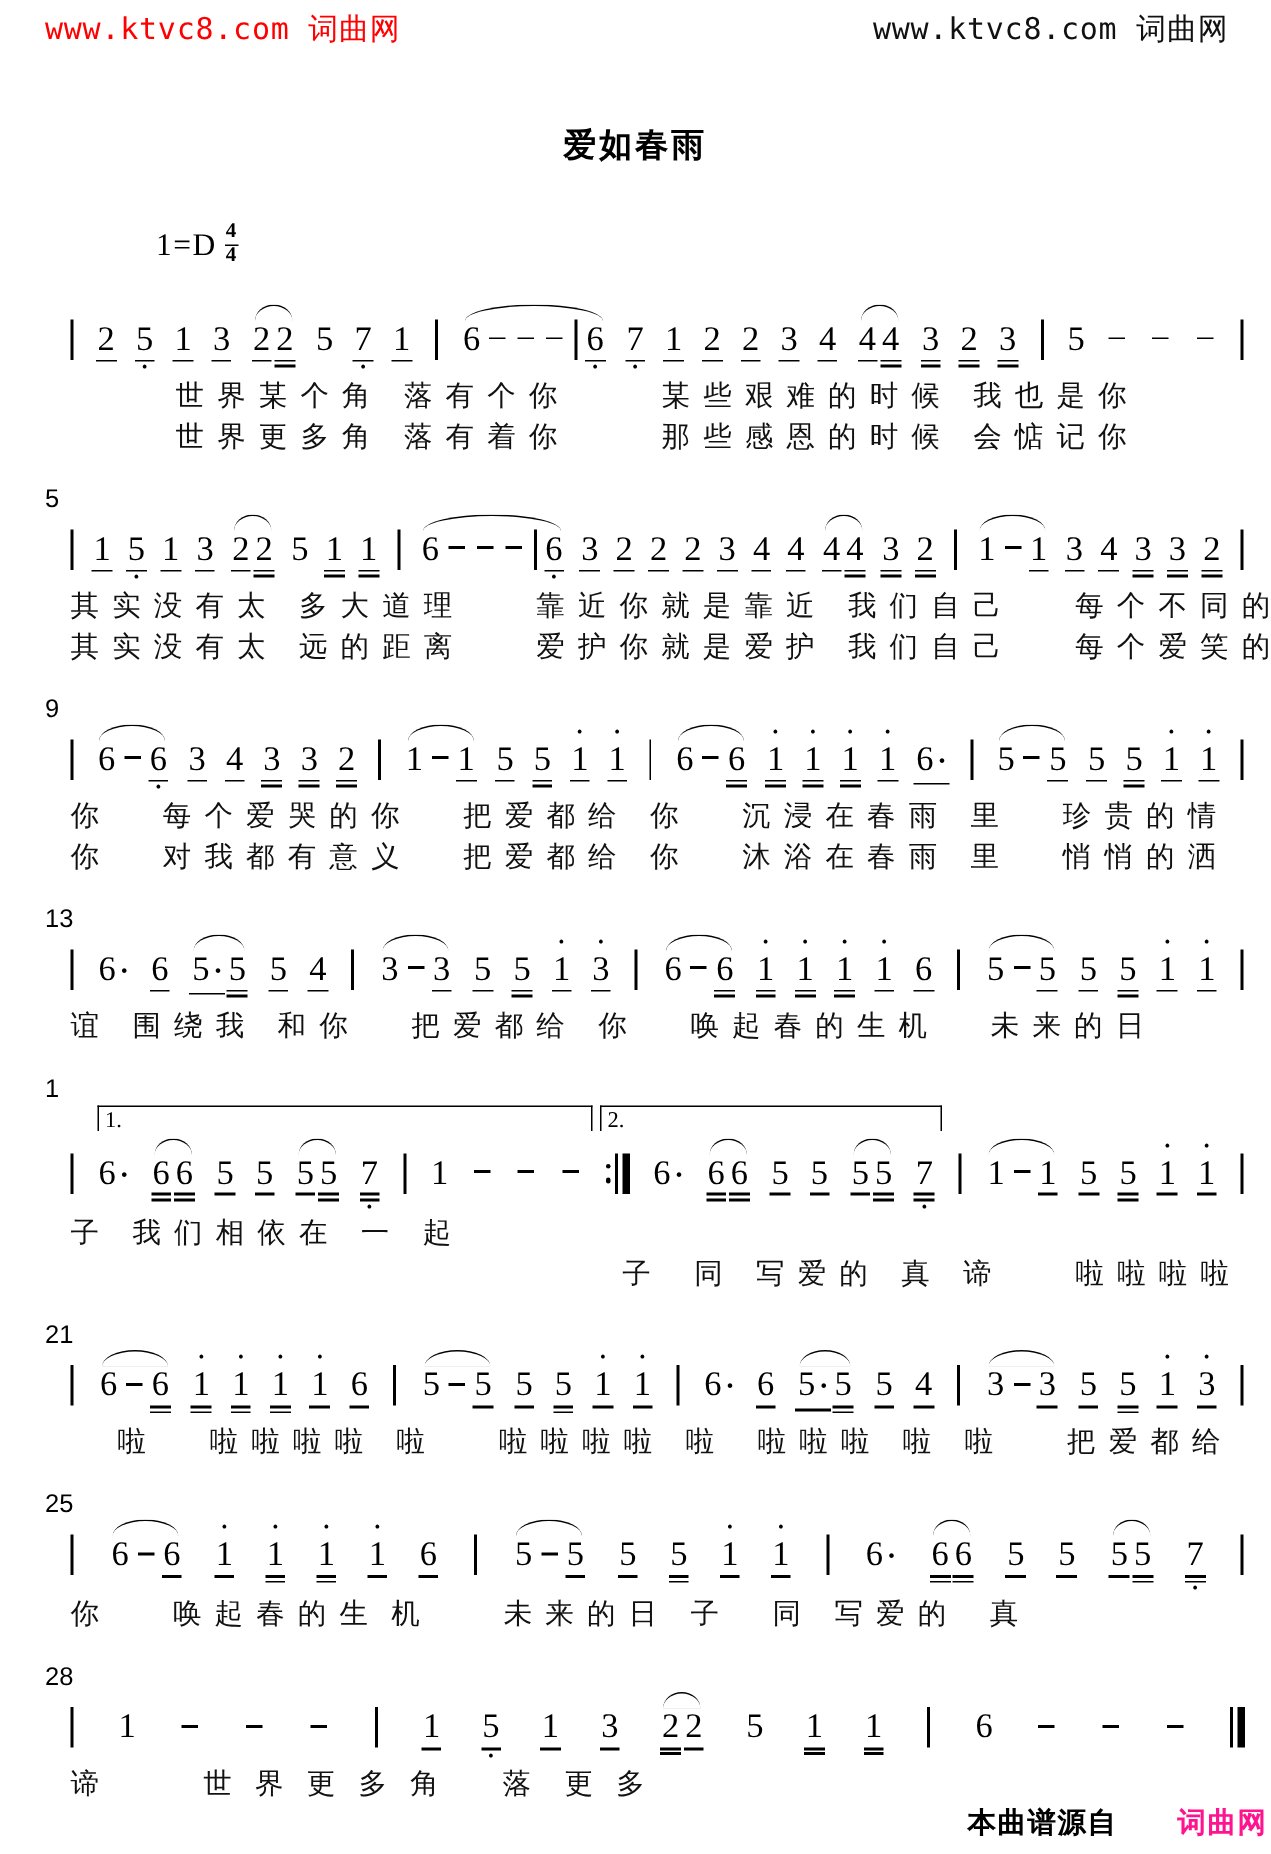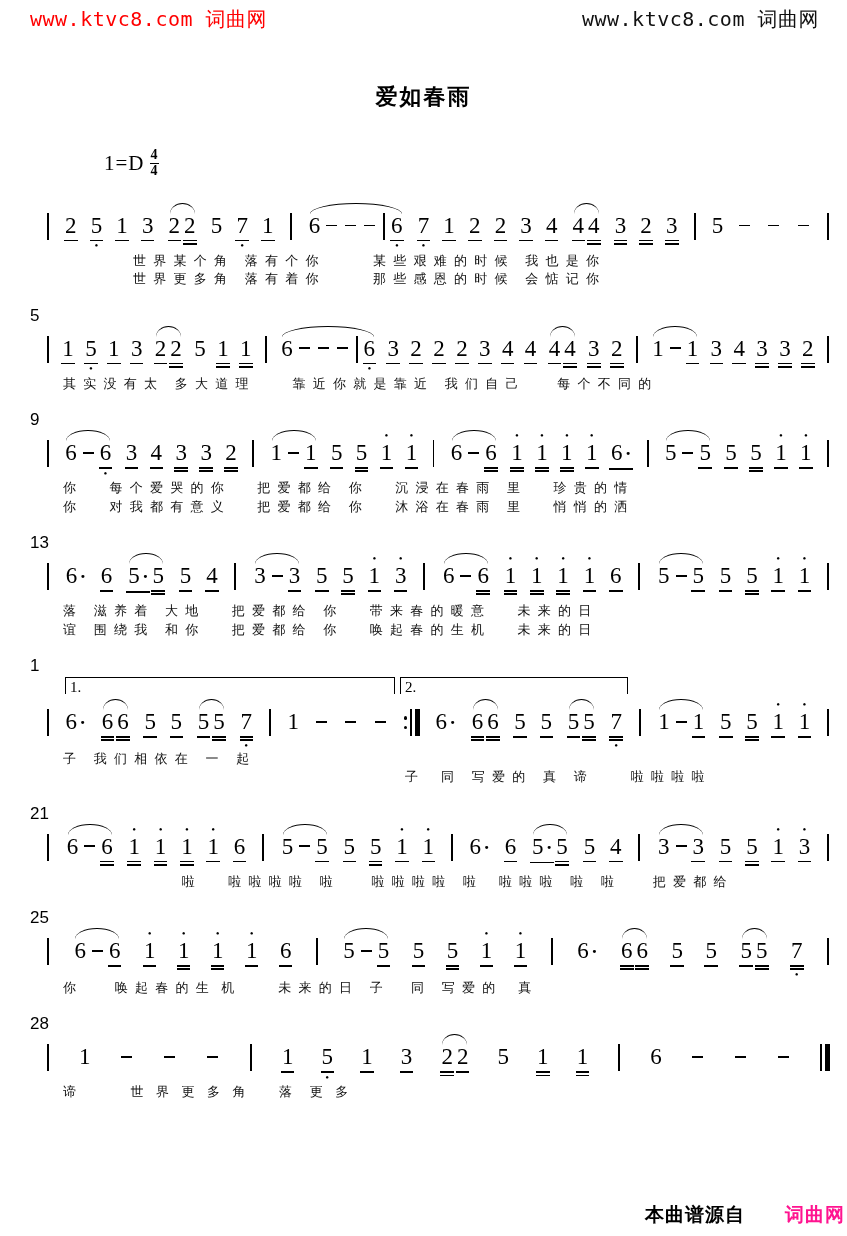--- a/index.html
+++ b/index.html
@@ -34,22 +34,22 @@
   .dash .nb::after{content:"";display:block;width:11px;height:1.9px;background:#000;}
   .bar{width:1.9px;height:27px;background:#000;margin:9px 4px 0;display:inline-block;}
   .bar-final,.bar-rep{display:inline-flex;margin:9px 3px 0;height:27px;align-items:center;}
   .bar-final .thin,.bar-rep .thin{width:2px;height:27px;background:#000;margin-right:2.5px;display:block;}
   .bar-final .thick,.bar-rep .thick{width:5px;height:27px;background:#000;display:block;}
   .rdots{display:inline-flex;flex-direction:column;gap:6px;margin-right:3px;}
   .rdots i{width:3.6px;height:3.6px;border-radius:50%;background:#000;display:block;}
   .slur{display:inline-flex;position:relative;padding:0 1px;align-items:flex-start;}
   .slur::before{content:"";position:absolute;left:4px;right:4px;top:-1px;height:10px;
                 border-top:1.9px solid #000;border-radius:50% 50% 0 0 / 100% 100% 0 0;}
-  .lyric{font-size:13px;line-height:1.42;white-space:pre;letter-spacing:2px;
-         margin-left:38px;color:#111;}
+  .lyric{font-size:19px;line-height:1.42;white-space:pre;letter-spacing:2px;
+         margin-left:22px;color:#111;}
   
   .volta-row{position:relative;height:23px;margin-left:18px;}
   .volta{position:absolute;top:0;height:17px;border-top:1.8px solid #000;
          border-left:1.8px solid #000;border-right:1.8px solid #000;box-sizing:border-box;}
   .volta-label{font-size:15px;padding-left:4px;font-family:"Liberation Serif",serif;display:inline-block;}
   
   .footer{position:absolute;bottom:8px;right:2px;display:flex;align-items:baseline;
           font-weight:bold;font-size:19px;font-family:Liberation Sans, sans-serif;}
   .footer .prefix{color:#000;margin-right:40px;letter-spacing:1px;}
   .footer .brand{color:#ff1490;letter-spacing:1px;}
@@ -414,20 +414,21 @@
         </span>
         <span class="note">
           <span class="slot-hi"></span>
           <span class="nb">2</span>
           <span class="ul"></span>
           <span class="ul"></span>
         </span>
         <span class="bar"></span>
       </div>
       <div class="lyric" style="padding-left: 0px;">其 实 没 有 太   多 大 道 理        靠 近 你 就 是 靠 近   我 们 自 己       每 个 不 同 的</div>
+      <div class="lyric" style="padding-left: 0px;">其 实 没 有 太   远 的 距 离        爱 护 你 就 是 爱 护   我 们 自 己       每 个 爱 笑 的</div>
     </div>
     <div class="system">
       <div class="measure-no">9</div>
       <div class="noteline">
         <span class="bar"></span>
         <span class="slur">
           <span class="note">
             <span class="slot-hi"></span>
             <span class="nb">6</span>
           </span>
@@ -744,21 +745,20 @@
           <span class="nb">1</span>
           <span class="ul"></span>
         </span>
         <span class="note">
           <span class="slot-hi">•</span>
           <span class="nb">1</span>
           <span class="ul"></span>
         </span>
         <span class="bar"></span>
       </div>
-      <div class="lyric" style="padding-left: 0px;">落   滋 养 着   大 地      把 爱 都 给   你      带 来 春 的 暖 意      未 来 的 日</div>
       <div class="lyric" style="padding-left: 0px;">谊   围 绕 我   和 你      把 爱 都 给   你      唤 起 春 的 生 机      未 来 的 日</div>
     </div>
     <div class="system">
       <div class="measure-no">1</div>
       <div class="volta-row">
         <span class="volta" style="left: 22px; width: 330px;"><span class="volta-label">1.</span></span>
         <span class="volta" style="left: 357px; width: 228px;"><span class="volta-label">2.</span></span>
       </div>
       <div class="noteline">
         <span class="bar"></span>
@@ -916,21 +916,21 @@
           <span class="ul"></span>
         </span>
         <span class="note">
           <span class="slot-hi">•</span>
           <span class="nb">1</span>
           <span class="ul"></span>
         </span>
         <span class="bar"></span>
       </div>
       <div class="lyric" style="padding-left: 0px;">子   我 们 相 依 在   一   起</div>
-      <div class="lyric" style="padding-left: 342px;">子    同   写 爱 的   真   谛        啦 啦 啦 啦</div>
+      <div class="lyric" style="padding-left: 342px; text-align: center;">子    同   写 爱 的   真   谛        啦 啦 啦 啦</div>
     </div>
     <div class="system">
       <div class="measure-no">21</div>
       <div class="noteline">
         <span class="bar"></span>
         <span class="slur">
           <span class="note">
             <span class="slot-hi"></span>
             <span class="nb">6</span>
           </span>

